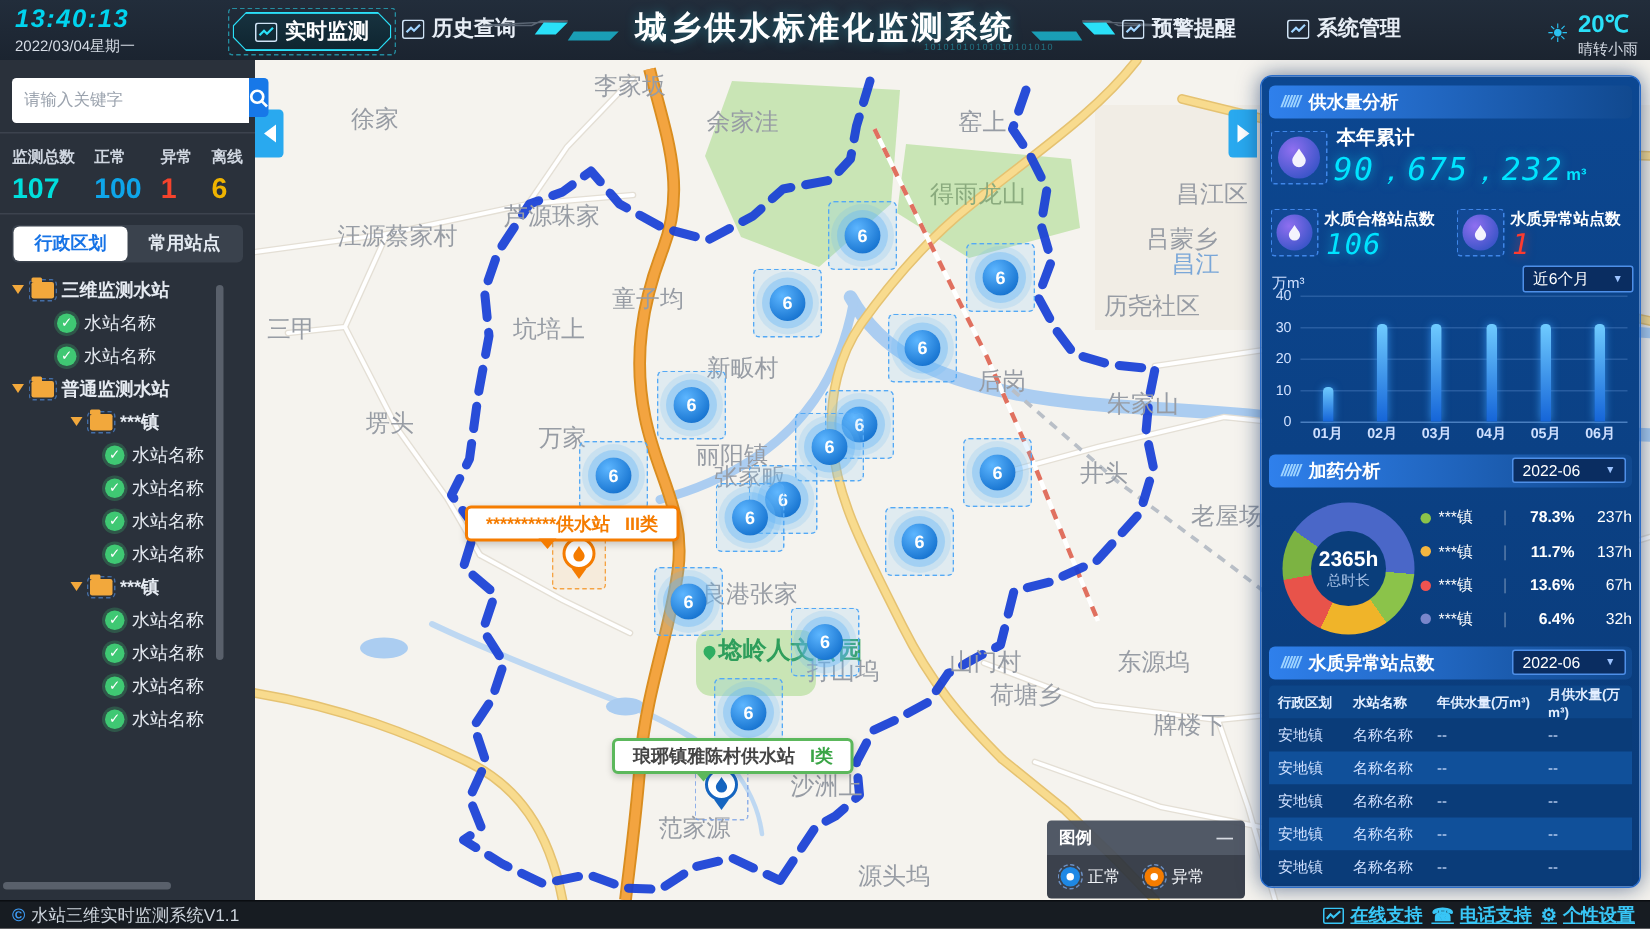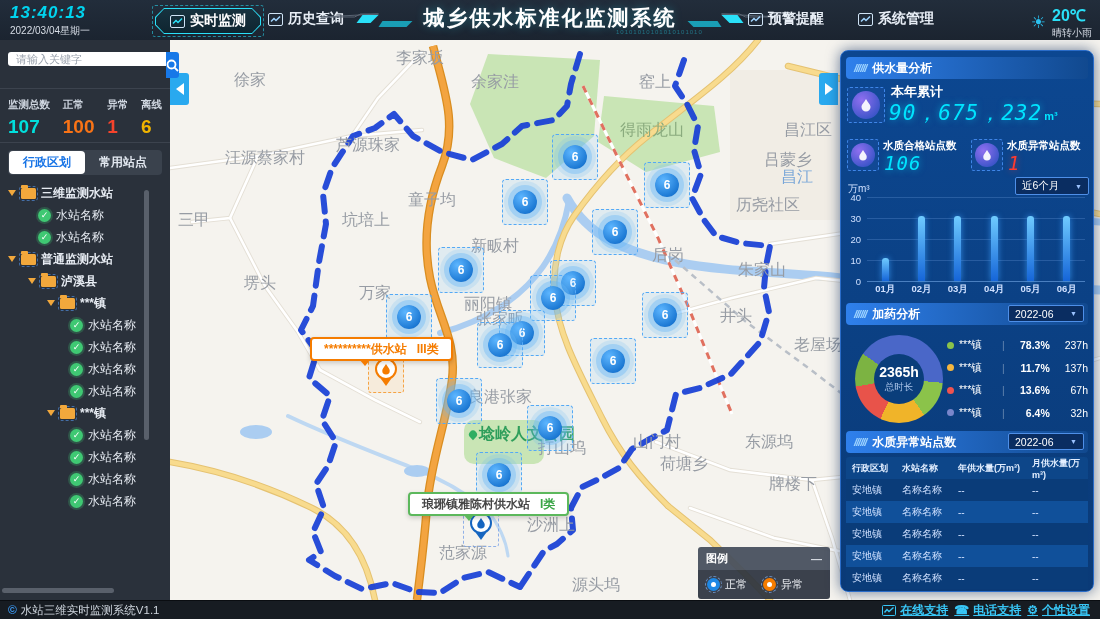--- a/index.html
+++ b/index.html
@@ -21,21 +21,21 @@
   .title-wrap { position:absolute; left:50%; top:4px; transform:translateX(-50%); display:flex; align-items:center; gap:8px; }
   .page-title { color:#fff; font-size:21px; font-weight:bold; letter-spacing:2px; white-space:nowrap; text-shadow:0 0 8px rgba(42,224,248,.35); }
   .binary { position:absolute; left:56%; top:29px; color:rgba(42,224,248,.4); font-size:6px; letter-spacing:1px; }
   .weather { position:absolute; right:8px; top:4px; display:flex; align-items:center; gap:6px; }
   .sun { color:#2bc1f0; font-size:17px; }
   .temp { color:#2ae0f8; font-size:16px; font-weight:bold; }
   .cond { color:#d7dde6; font-size:10px; }
 
   
   .sb { position:absolute; left:0; top:40px; width:170px; height:560px; background:#2a313b; z-index:40; }
-  .search-row { position:absolute; left:8px; top:12px; width:154px; height:14px; display:flex; }
+  .search-row { position:absolute; left:8px; top:12px; width:154px; height:30px; display:flex; }
   .search-input { flex:1; border:none; border-radius:3px 0 0 3px; padding:0 8px; font-size:11px; color:#333; outline:none; background:#fff; }
   .search-input::placeholder { color:#9aa2ad; }
   .search-btn { width:27px; height:26px; background:#1778e8; border:none; border-radius:0 3px 3px 0; display:grid; place-items:center; cursor:pointer; }
   .sb-div { position:absolute; left:0; width:170px; height:1px; background:#3c434e; }
   .stats { position:absolute; left:8px; top:58px; width:154px; display:flex; justify-content:space-between; }
   .stat { text-align:left; }
   .stat .slabel { color:#cfd6e0; font-size:10.5px; font-weight:bold; }
   .stat .svalue { font-size:19px; font-weight:bold; margin-top:4px; }
   .tabs { position:absolute; left:8px; top:110px; width:154px; height:25px; background:#3a424d; border-radius:4px; display:flex; padding:1px; }
   .tab { flex:1; display:grid; place-items:center; font-size:12px; font-weight:bold; color:#e2e8f0; cursor:pointer; border-radius:4px; }
@@ -228,21 +228,21 @@
       </button>
     </div>
     <div class="sb-div" style="top:48px"></div>
     <div class="stats" id="stats-row">
         <div class="stat">
           <div class="slabel">监测总数</div>
           <div class="svalue" style="color: rgb(0, 223, 220);">107</div>
         </div>
         <div class="stat">
           <div class="slabel">正常</div>
-          <div class="svalue" style="color: #f97316;">100</div>
+          <div class="svalue" style="color: #0ea5e9;">100</div>
         </div>
         <div class="stat">
           <div class="slabel">异常</div>
           <div class="svalue" style="color: rgb(245, 67, 44);">1</div>
         </div>
         <div class="stat">
           <div class="slabel">离线</div>
           <div class="svalue" style="color: rgb(240, 180, 0);">6</div>
         </div>
       </div>
@@ -262,25 +262,20 @@
           <span class="lbl">水站名称</span>
         </div>
         <div class="tree-row station lv1">
           <span class="chk">✓</span>
           <span class="lbl">水站名称</span>
         </div>
         <div class="tree-row folder lv0">
           <span class="tri"></span>
           <span class="fico"></span>
           <span class="lbl">普通监测水站</span>
-        </div>
-        <div class="tree-row folder lv1">
-          <span class="tri"></span>
-          <span class="fico"></span>
-          <span class="lbl">泸溪县</span>
         </div>
         <div class="tree-row folder lv2">
           <span class="tri"></span>
           <span class="fico"></span>
           <span class="lbl">***镇</span>
         </div>
         <div class="tree-row station lv3">
           <span class="chk">✓</span>
           <span class="lbl">水站名称</span>
         </div>

